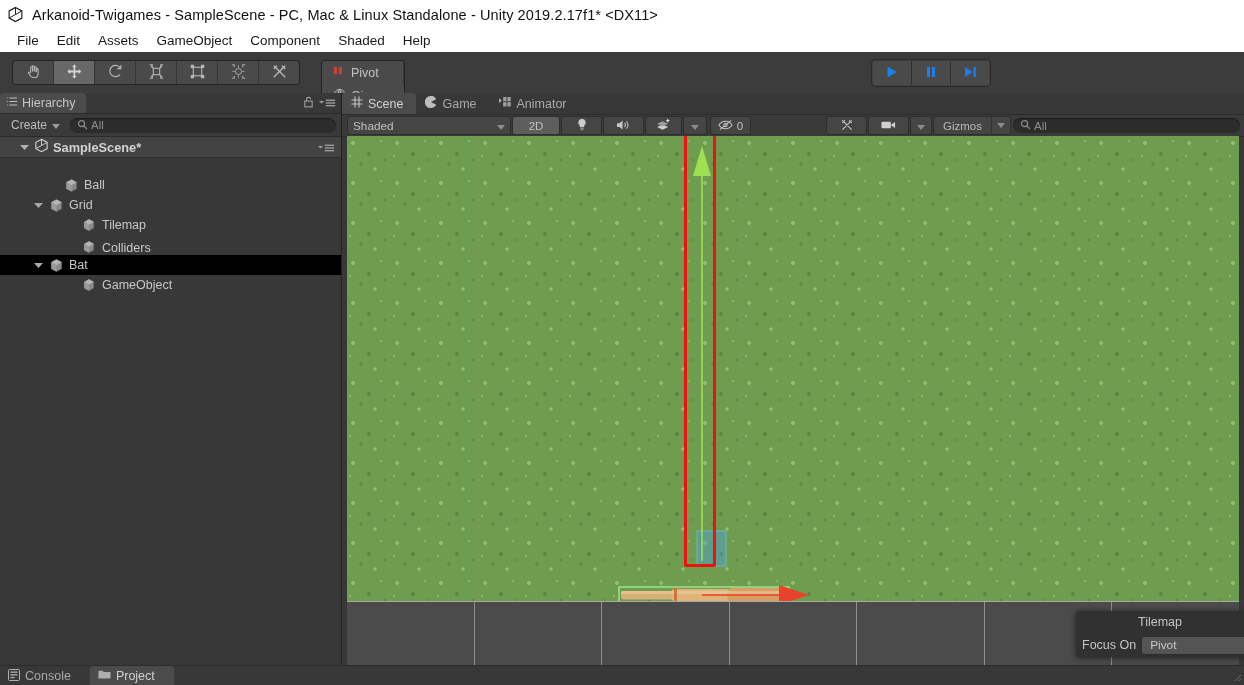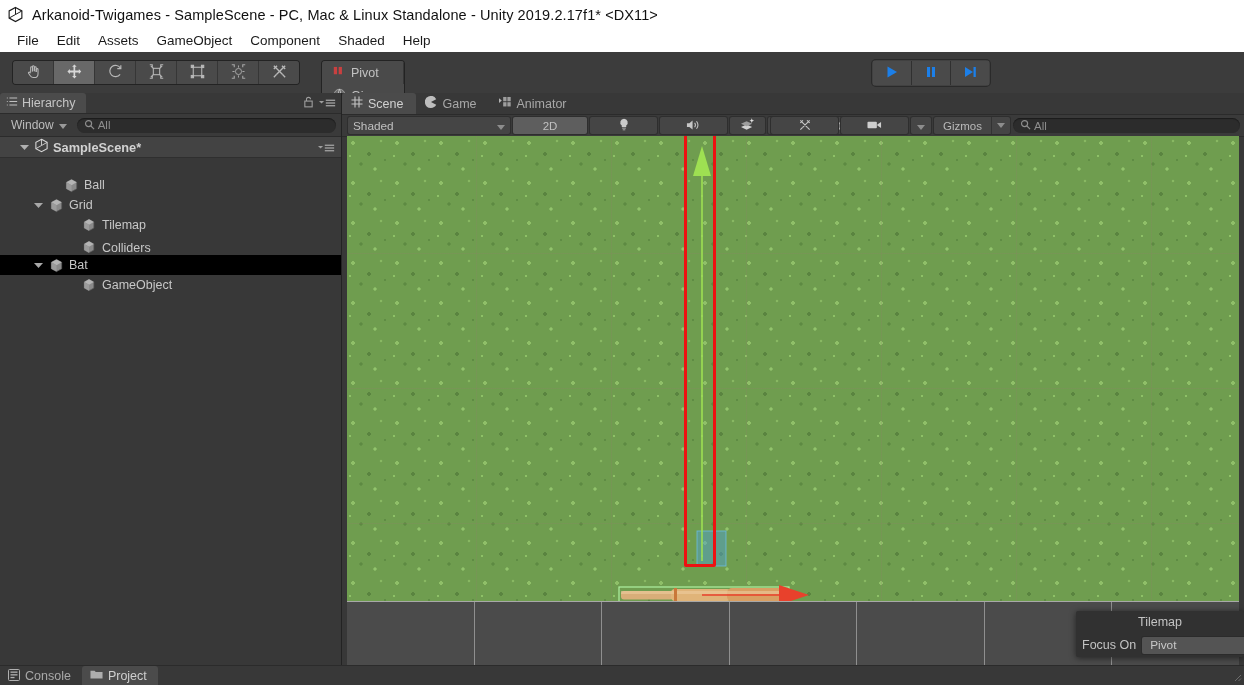--- a/index.html
+++ b/index.html
@@ -156,21 +156,21 @@
   .shaded-dd{
     width:152px;height:17px;margin-left:6px;background:#454545;
     border-radius:2px;display:flex;align-items:center;
     padding:0 5px;justify-content:space-between;
     color:#c0c0c0;font-size:11.8px;cursor:default;
     box-shadow:0 0 0 1px #2e2e2e;
   }
   .sbtn{
     height:17px;min-width:27px;background:#454545;margin-left:3px;
     display:flex;align-items:center;justify-content:center;gap:4px;
-    color:#c0c0c0;font-size:11.5px;border-radius:2px;padding:0 20px;
+    color:#c0c0c0;font-size:11.5px;border-radius:2px;padding:0 6px;
     cursor:default;box-shadow:0 0 0 1px #2e2e2e;
   }
   .sbtn.on{background:#5e5e5e;}
   .scene-toolbar-right{
     position:absolute;right:4px;top:2px;display:flex;align-items:center;gap:3px;
   }
   .gizmo-dd{
     height:17px;background:#454545;border-radius:2px;display:flex;
     align-items:center;color:#b9b9b9;font-size:11.5px;
     box-shadow:0 0 0 1px #2e2e2e;cursor:default;
@@ -255,21 +255,21 @@
     margin-right:-2px;
   }
 
   
   .bottombar{
     position:absolute;left:0;top:665px;width:1244px;height:20px;
     background:#383838;border-top:1px solid #2b2b2b;display:flex;
   }
   .btab{
     height:20px;display:flex;align-items:center;gap:5px;
-    padding:0 11px 0 8px;font-size:12.5px;color:#a8a8a8;cursor:default;
+    padding:0 19px 0 8px;font-size:12.5px;color:#a8a8a8;cursor:default;
     border-top-left-radius:3px;border-top-right-radius:3px;
   }
   .btab.active{background:#4b4b4b;color:#cfcfcf;}
   .resize-grip{
     position:absolute;right:2px;bottom:1px;
   }
 </style>
 </head>
 <body>
 
@@ -437,21 +437,21 @@
             <rect x="8" y="1" width="11" height="1.6" fill="#9e9e9e"></rect>
             <rect x="8" y="4.2" width="11" height="1.6" fill="#9e9e9e"></rect>
             <rect x="8" y="7.4" width="11" height="1.6" fill="#9e9e9e"></rect>
           </svg>
         </span>
       </div>
     </div>
 
     <div class="hier-toolbar">
       <div class="create-btn">
-        <span>Window</span>
+        <span>Create</span>
         <span>
           <svg width="8" height="5" viewBox="0 0 8 5">
               <path d="M0 0h8L4 5z" fill="#9a9a9a"></path>
             </svg>
         </span>
       </div>
       <div class="search-field">
         <span>
           <svg width="11" height="11" viewBox="0 0 12 12" fill="none" stroke="#8d8d8d" stroke-width="1.3">
             <circle cx="5" cy="5" r="3.3"></circle>

